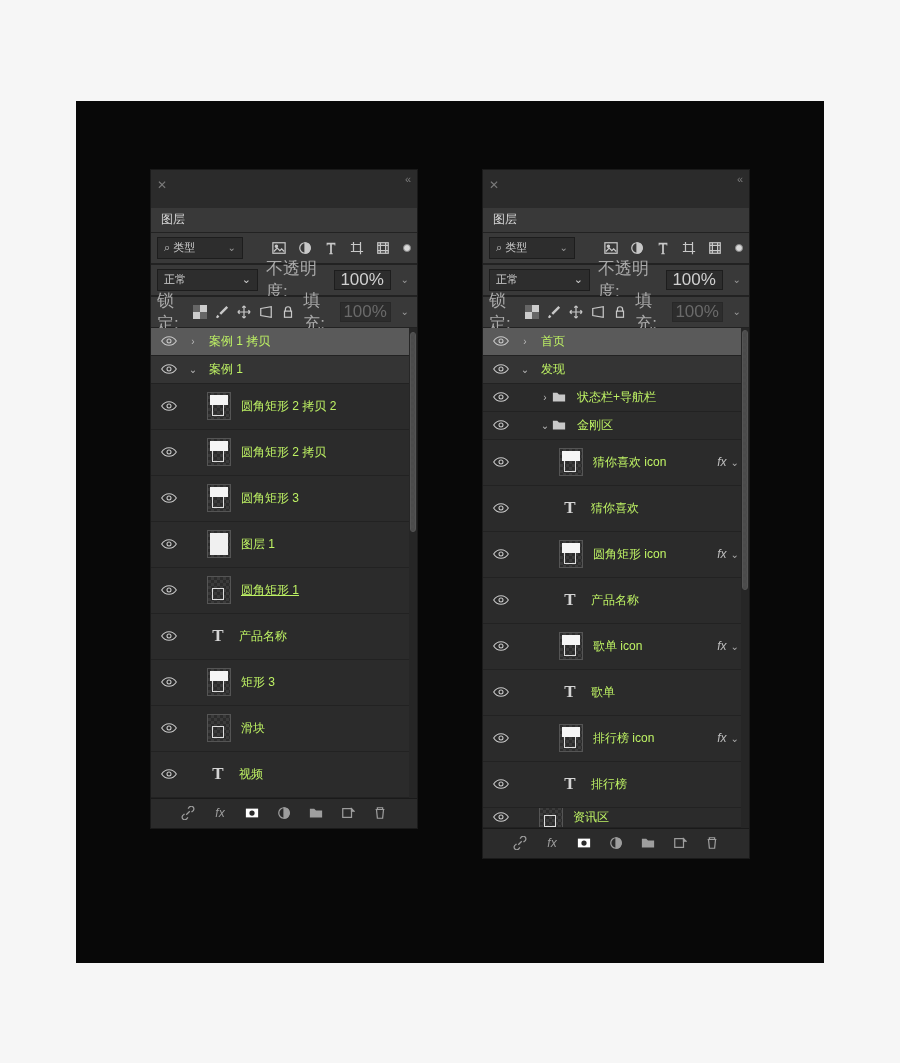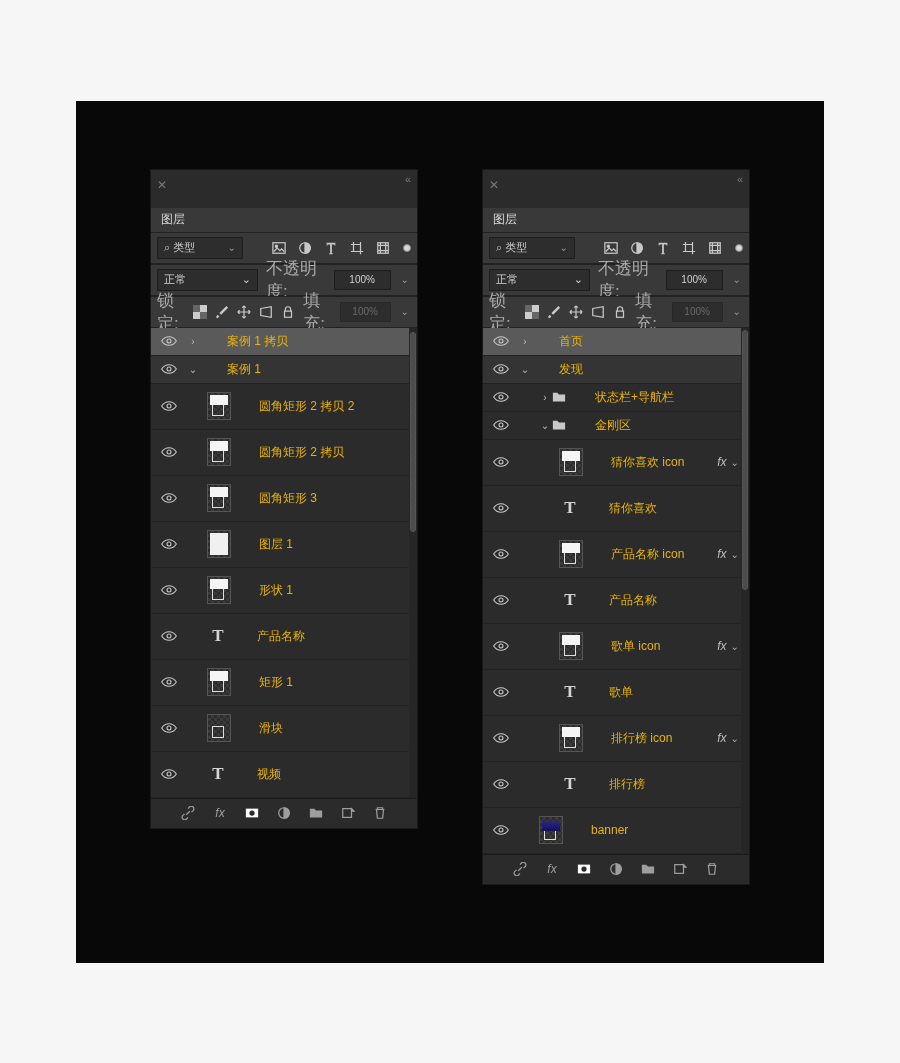--- a/index.html
+++ b/index.html
@@ -95,21 +95,21 @@
     width: 120px; height:22px;
     background:#2d2d2d;border:1px solid #1d1d1d;
     display:flex;align-items:center;justify-content:space-between;
     padding:0 6px;font-size:11px;
   }
   .label-inline { font-size:17px; color:#aaa; }
   .pct-box {
     width:69px; height:20px;
     background:#2d2d2d;border:1px solid #1d1d1d;
     display:flex;align-items:center;justify-content:center;
-    font-size:10px; color:#d0d0d0;
+    font-size:17px; color:#d0d0d0;
   }
   .pct-box.dim { color:#6a6a6a; border-color:#282828; }
   .chev-sm { font-size:10px;color:#9a9a9a;padding:0 2px;}
   .lockrow .toolbar-icon { width:18px; }
   
   .layers {
     position: relative;
     flex: 1;
     background: #2b2b2b;
     overflow: hidden;
@@ -177,21 +177,21 @@
     border:1px solid #ddd;
   }
   .text-T {
     width:22px; height:22px;
     display:flex;align-items:center;justify-content:center;
     font-family:Georgia, serif;
     font-size:17px;
     font-weight:bold;
     color:#d4d4d4;
   }
-  .lname { margin-left: 28px; font-size:12px; color:#eab308; white-space:nowrap; overflow:hidden;}
+  .lname { margin-left: 10px; font-size:12px; color:#bef264; white-space:nowrap; overflow:hidden;}
   .lname.underline { text-decoration: underline; }
   .fx-tag { margin-left:auto; font-style:italic; color:#bdbdbd; font-size:12px; }
   .fx-chev { font-size:10px; color:#aaa; margin-left:4px; }
   
   .footer {
     height:30px;
     background:#2b2b2b;
     border-top:1px solid #1a1a1a;
     display:flex;align-items:center;justify-content:center;
     gap:16px;
@@ -376,24 +376,24 @@
 
     </div>
         <div class="row tall">
       <span class="eye-cell">
             <svg viewBox="0 0 24 16" fill="none" stroke="currentColor" stroke-width="1.6">
               <path d="M1 8s4-6.5 11-6.5S23 8 23 8s-4 6.5-11 6.5S1 8 1 8z"></path>
               <circle cx="12" cy="8" r="3"></circle>
             </svg>
           </span>
       <span class="tree-indent" style="width:20px"></span>
-      <span class="thumb white-top">
-            <span class="sm-shape"></span>
-          </span>
-      <span class="lname ">形状 1</span>
+      <span class="thumb">
+            <span class="sm-shape"></span>
+          </span>
+      <span class="lname underline">圆角矩形 1</span>
 
     </div>
         <div class="row tall">
       <span class="eye-cell">
             <svg viewBox="0 0 24 16" fill="none" stroke="currentColor" stroke-width="1.6">
               <path d="M1 8s4-6.5 11-6.5S23 8 23 8s-4 6.5-11 6.5S1 8 1 8z"></path>
               <circle cx="12" cy="8" r="3"></circle>
             </svg>
           </span>
       <span class="tree-indent" style="width:20px"></span>
@@ -405,21 +405,21 @@
       <span class="eye-cell">
             <svg viewBox="0 0 24 16" fill="none" stroke="currentColor" stroke-width="1.6">
               <path d="M1 8s4-6.5 11-6.5S23 8 23 8s-4 6.5-11 6.5S1 8 1 8z"></path>
               <circle cx="12" cy="8" r="3"></circle>
             </svg>
           </span>
       <span class="tree-indent" style="width:20px"></span>
       <span class="thumb white-top">
             <span class="sm-shape"></span>
           </span>
-      <span class="lname ">矩形 1</span>
+      <span class="lname ">矩形 3</span>
 
     </div>
         <div class="row tall">
       <span class="eye-cell">
             <svg viewBox="0 0 24 16" fill="none" stroke="currentColor" stroke-width="1.6">
               <path d="M1 8s4-6.5 11-6.5S23 8 23 8s-4 6.5-11 6.5S1 8 1 8z"></path>
               <circle cx="12" cy="8" r="3"></circle>
             </svg>
           </span>
       <span class="tree-indent" style="width:20px"></span>
@@ -661,21 +661,21 @@
       <span class="eye-cell">
             <svg viewBox="0 0 24 16" fill="none" stroke="currentColor" stroke-width="1.6">
               <path d="M1 8s4-6.5 11-6.5S23 8 23 8s-4 6.5-11 6.5S1 8 1 8z"></path>
               <circle cx="12" cy="8" r="3"></circle>
             </svg>
           </span>
       <span class="tree-indent" style="width:40px"></span>
       <span class="thumb white-top">
             <span class="sm-shape"></span>
           </span>
-      <span class="lname ">产品名称 icon</span>
+      <span class="lname ">圆角矩形 icon</span>
       <span class="fx-tag">fx</span>
           <span class="fx-chev">⌄</span>
     </div>
         <div class="row tall">
       <span class="eye-cell">
             <svg viewBox="0 0 24 16" fill="none" stroke="currentColor" stroke-width="1.6">
               <path d="M1 8s4-6.5 11-6.5S23 8 23 8s-4 6.5-11 6.5S1 8 1 8z"></path>
               <circle cx="12" cy="8" r="3"></circle>
             </svg>
           </span>
@@ -731,32 +731,32 @@
             <svg viewBox="0 0 24 16" fill="none" stroke="currentColor" stroke-width="1.6">
               <path d="M1 8s4-6.5 11-6.5S23 8 23 8s-4 6.5-11 6.5S1 8 1 8z"></path>
               <circle cx="12" cy="8" r="3"></circle>
             </svg>
           </span>
       <span class="tree-indent" style="width:40px"></span>
       <span class="text-T">T</span>
       <span class="lname ">排行榜</span>
 
     </div>
-        <div class="row tall">
-      <span class="eye-cell">
-            <svg viewBox="0 0 24 16" fill="none" stroke="currentColor" stroke-width="1.6">
-              <path d="M1 8s4-6.5 11-6.5S23 8 23 8s-4 6.5-11 6.5S1 8 1 8z"></path>
-              <circle cx="12" cy="8" r="3"></circle>
-            </svg>
-          </span>
-      <span class="tree-indent" style="width:20px"></span>
-      <span class="thumb banner">
-            <span class="sm-shape"></span>
-          </span>
-      <span class="lname ">banner</span>
+        <div class="row tall cut" style="height:20px;overflow:hidden">
+      <span class="eye-cell">
+            <svg viewBox="0 0 24 16" fill="none" stroke="currentColor" stroke-width="1.6">
+              <path d="M1 8s4-6.5 11-6.5S23 8 23 8s-4 6.5-11 6.5S1 8 1 8z"></path>
+              <circle cx="12" cy="8" r="3"></circle>
+            </svg>
+          </span>
+      <span class="tree-indent" style="width:20px"></span>
+      <span class="thumb">
+            <span class="sm-shape"></span>
+          </span>
+      <span class="lname ">资讯区</span>
 
     </div>
         <div class="scrollbar">
           <div class="thumb" style="top:2px;height:260px"></div>
         </div>
       </div>
       <div class="footer">
     <span class="f-icon">
           <svg viewBox="0 0 16 16" fill="none" stroke="currentColor" stroke-width="1.4">
             <path d="M6 10l4-4M4 9l-1 1a3 3 0 104 4l1-1M12 7l1-1a3 3 0 10-4-4l-1 1"></path>

